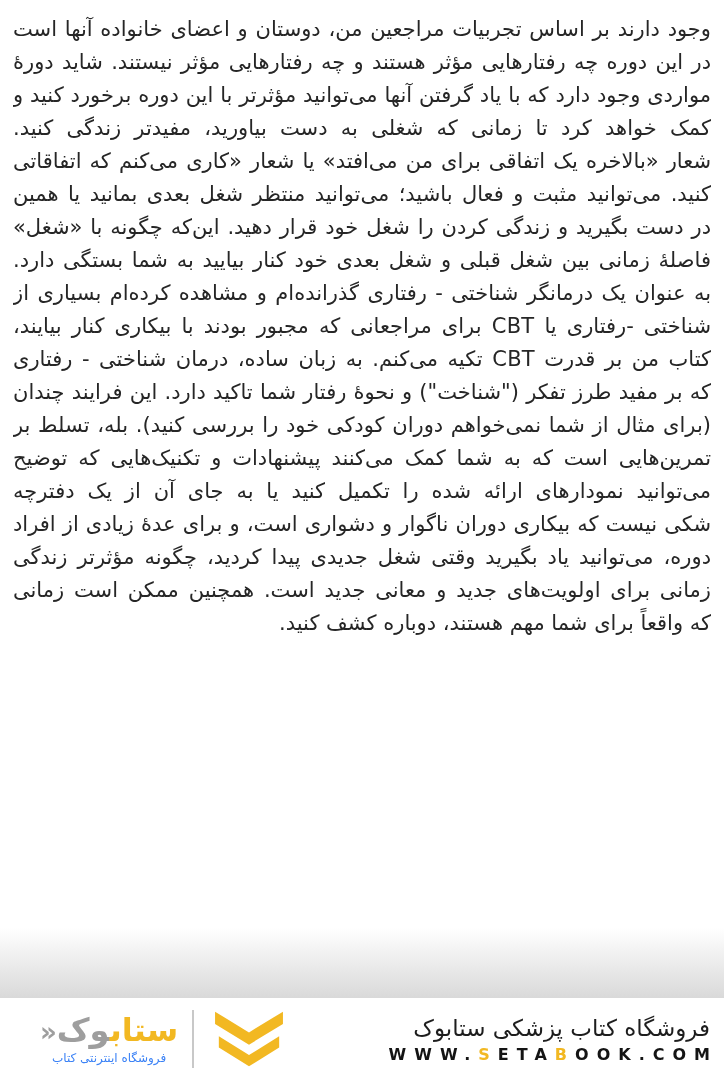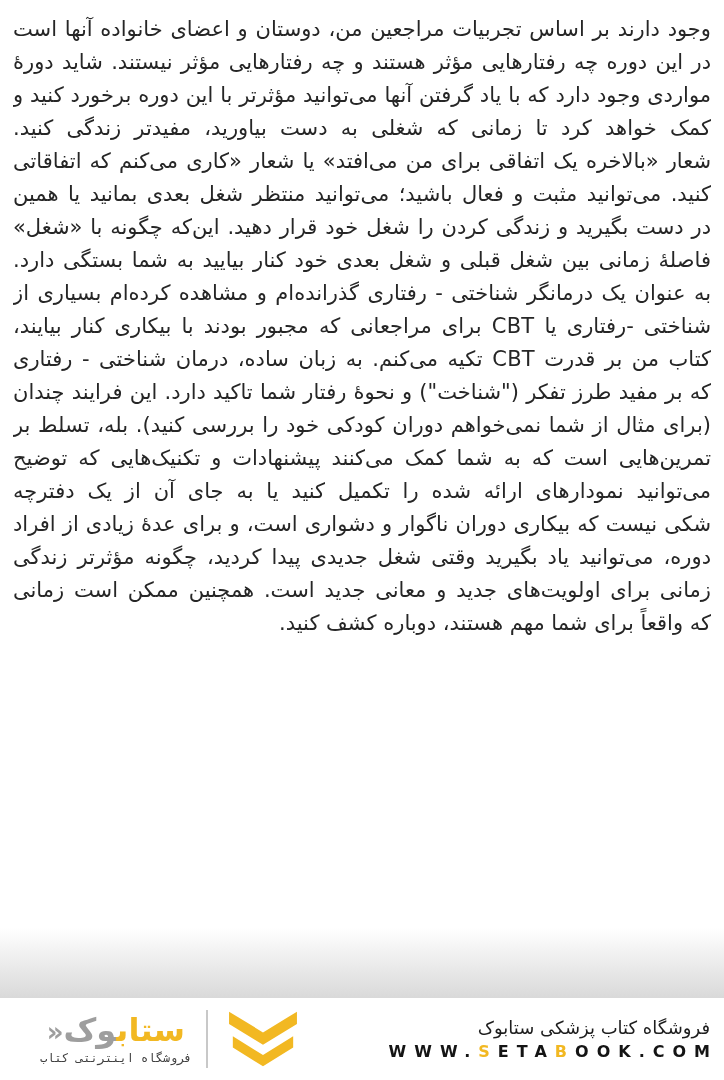--- a/index.html
+++ b/index.html
@@ -75,41 +75,40 @@
     font-weight: bold;
     line-height: 34px;
     letter-spacing: 0;
   }
   .wordmark .gold { color: #F2B822; }
   .wordmark .gray { color: #9E9E9E; }
   .wordmark .guillemet { color: #9E9E9E; font-size: 26px; }
   .logo-subtitle {
     direction: rtl;
     font-size: 12px;
-    color: #404040;
+    color: #3b82f6;
     margin-top: 2px;
     letter-spacing: 0.5px;
-    font-family: Liberation Mono, monospace;
   }
   .brand-divider {
     width: 2px;
     height: 58px;
     background: #c8c8c8;
   }
   .chevron-wrap { display: flex; align-items: center; }
 
   .store-block {
     display: flex;
     flex-direction: column;
     align-items: flex-end;
     gap: 4px;
   }
   .store-title {
     direction: rtl;
-    font-size: 18px;
+    font-size: 23px;
     color: #1d1d1d;
     letter-spacing: 0;
   }
   .website {
     direction: ltr;
     font-size: 16px;
     font-weight: bold;
     letter-spacing: 8px;
     color: #141414;
     margin-right: -8px; 

